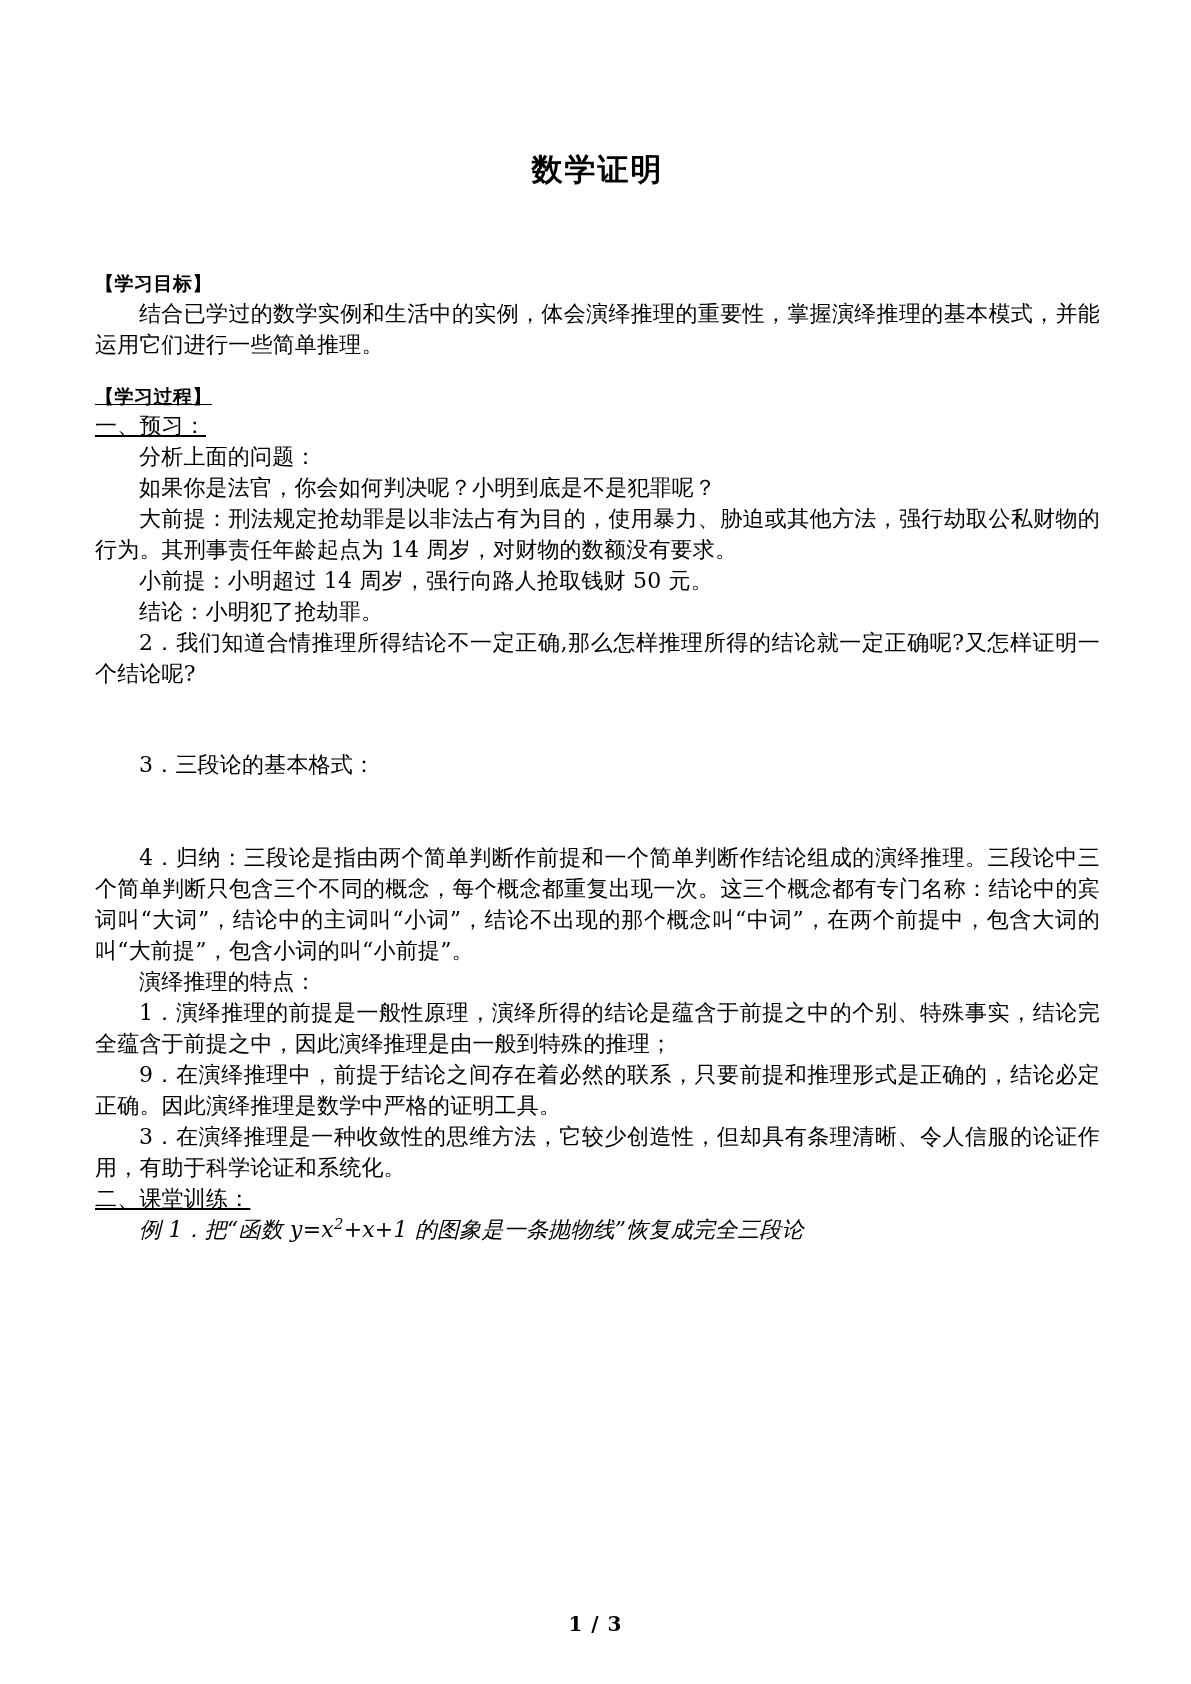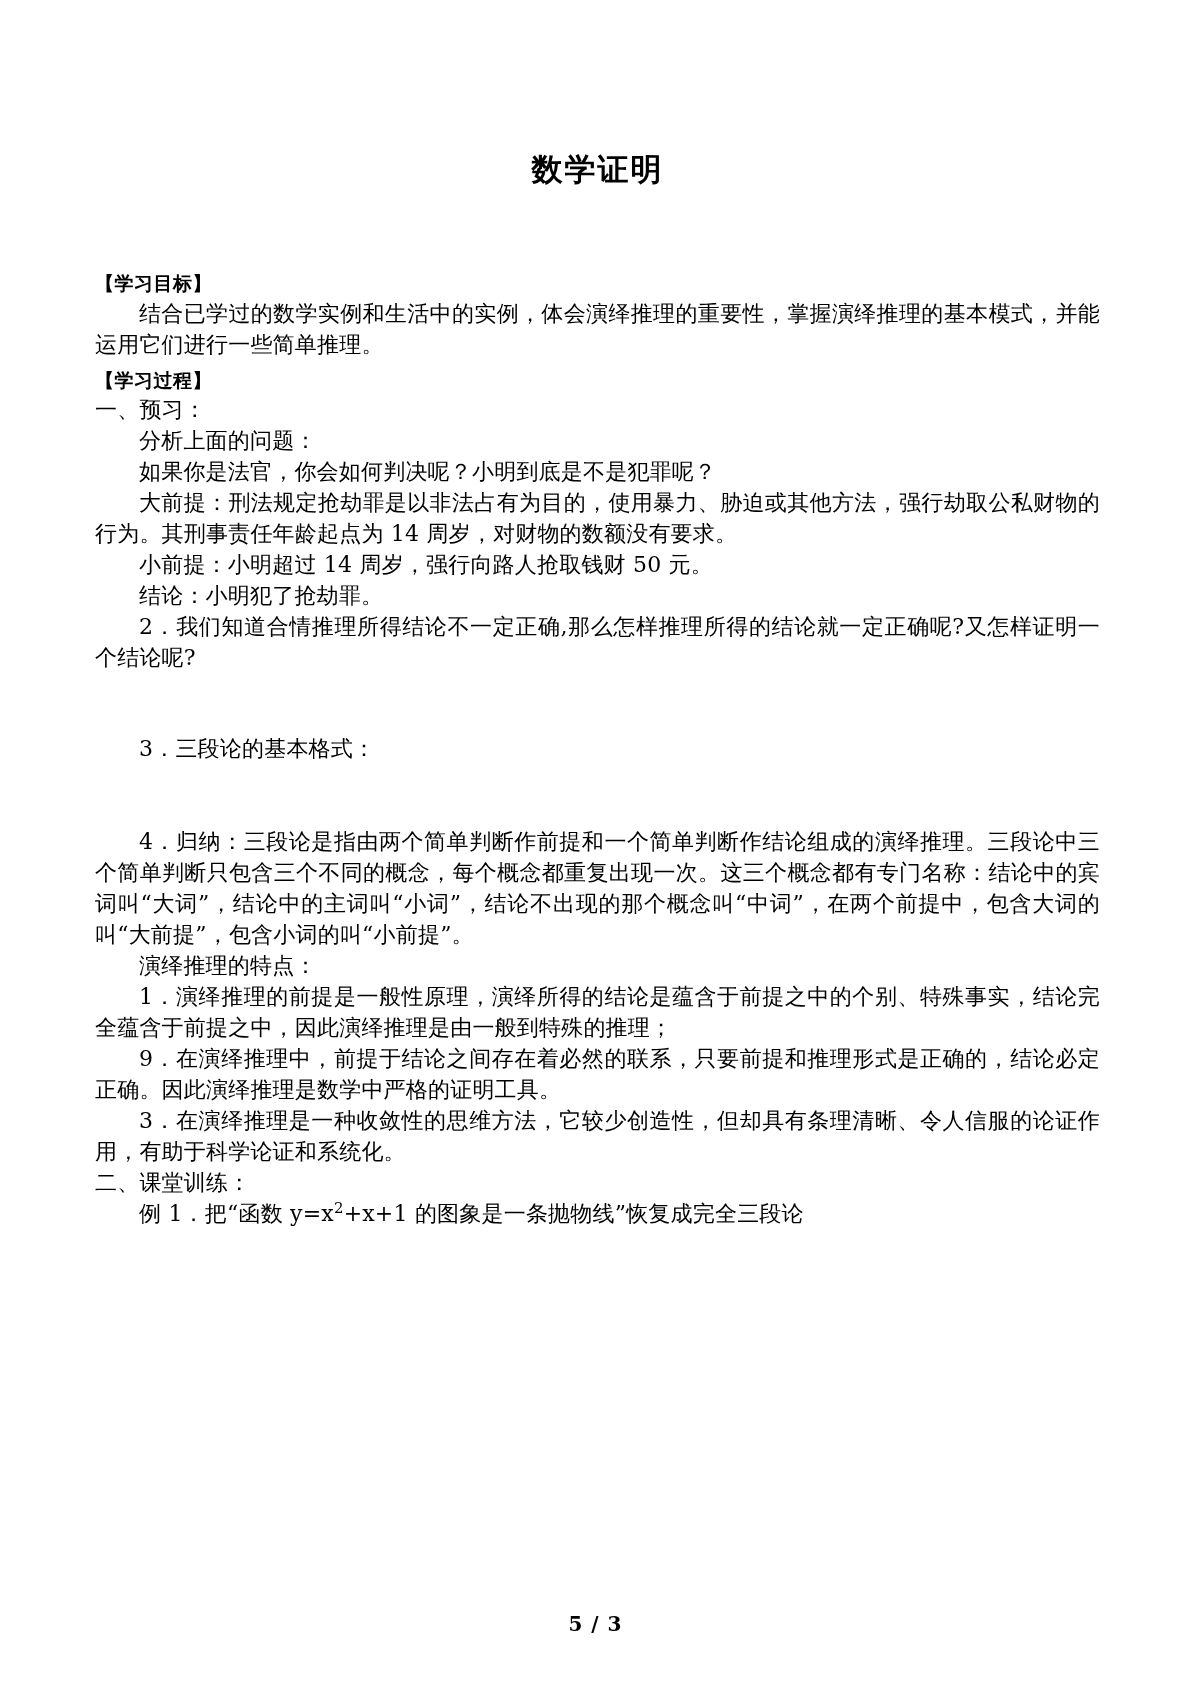--- a/index.html
+++ b/index.html
@@ -42,55 +42,58 @@
     font-size: 19px;
     font-weight: bold;
     line-height: 1.5;
     margin: 0;
     letter-spacing: 0.5px;
   }
   .heading-objectives {
     margin-top: 78px;
   }
   .heading-process {
-    margin-top: 6px;
+    margin-top: 22px;
+    text-decoration: underline;
   }
   p.body-text {
     font-size: 22px;
     line-height: 31px;
     margin: 0;
     text-align: justify;
     text-justify: inter-ideograph;
     letter-spacing: 0.2px;
   }
   p.indent2 {
     text-indent: 2em;
   }
   p.noindent {
     text-indent: 0;
+    text-decoration: underline;
   }
   .spacer-after-q2 { height: 60px; }
   .spacer-after-q3 { height: 62px; }
   .page-number {
     position: absolute;
     left: 0;
     right: 0;
     bottom: 48px;
     text-align: center;
     font-size: 20px;
     font-weight: bold;
     letter-spacing: 1px;
   }
   sup {
     font-size: 0.68em;
     vertical-align: super;
     line-height: 0;
   }
   .formula {
     font-family: "DejaVu Serif", "Liberation Serif", serif;
+    font-style: italic;
   }
 </style>
 </head>
 <body>
 
 <div class="page">
 
   <div class="content">
 
     <h1 class="doc-title">数学证明</h1>
@@ -131,15 +134,15 @@
     <p class="body-text indent2">9．在演绎推理中，前提于结论之间存在着必然的联系，只要前提和推理形式是正确的，结论必定正确。因此演绎推理是数学中严格的证明工具。</p>
 
     <p class="body-text indent2">3．在演绎推理是一种收敛性的思维方法，它较少创造性，但却具有条理清晰、令人信服的论证作用，有助于科学论证和系统化。</p>
 
     <p class="body-text noindent">二、课堂训练：</p>
 
     <p class="body-text indent2 formula"><span>例 1．把“函数 y=x</span><sup>2</sup><span>+x+1 的图象是一条抛物线”恢复成完全三段论</span></p>
 
   </div>
 
-  <div class="page-number">5 / 3</div>
+  <div class="page-number">1 / 3</div>
 
 </div>
 
 </body></html>

